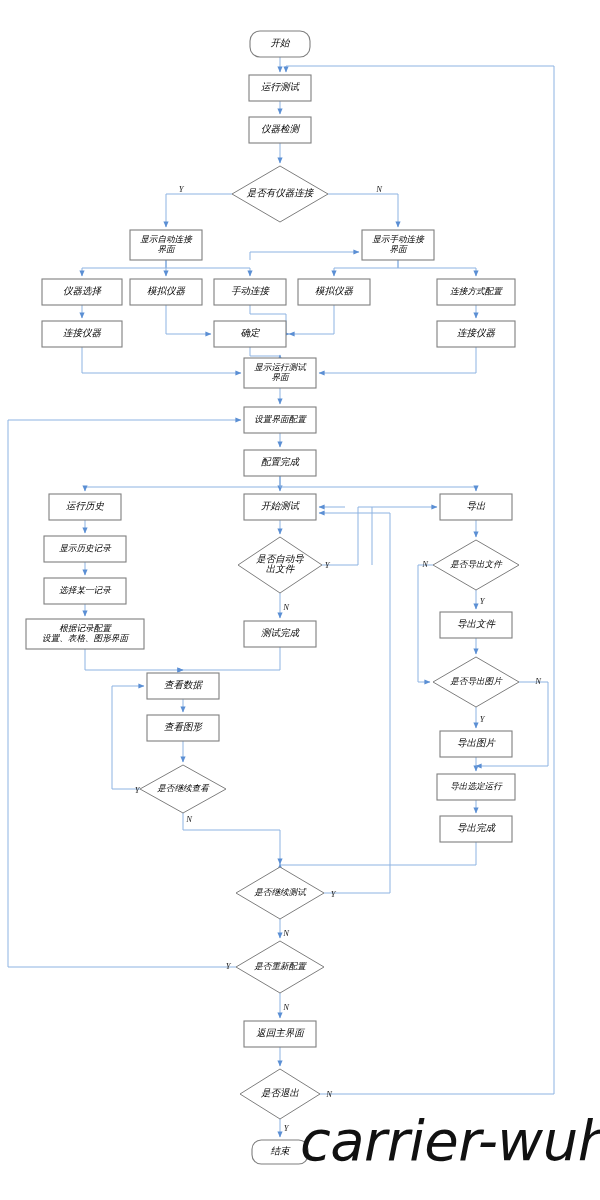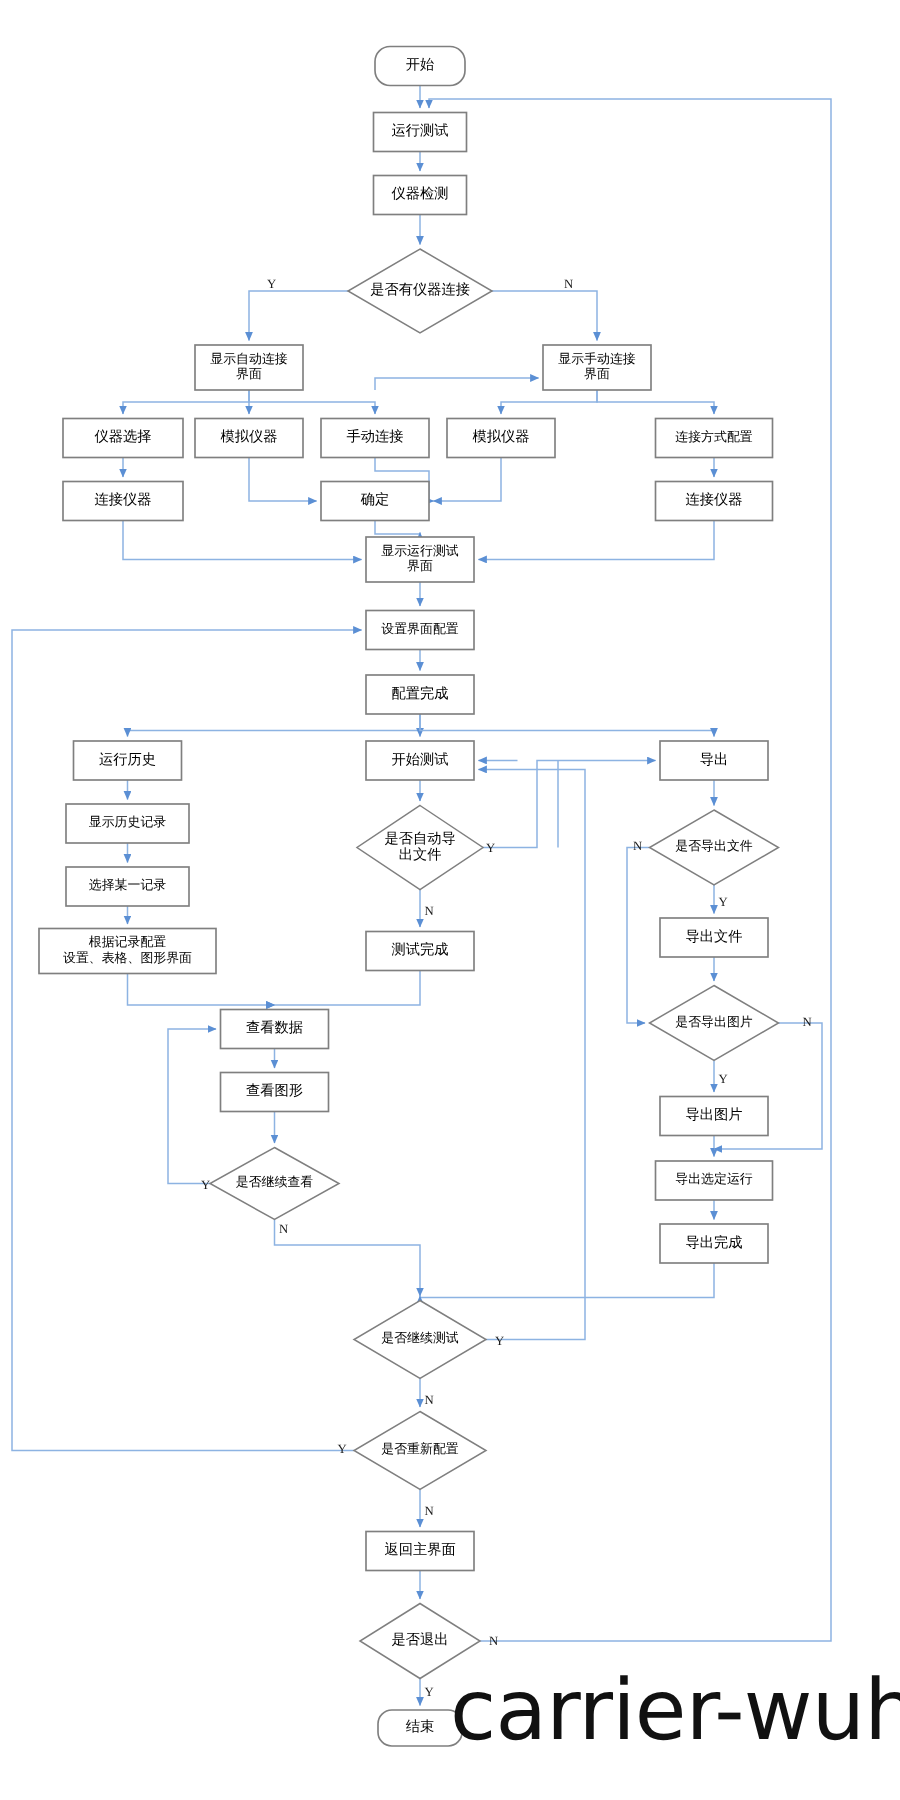--- a/index.html
+++ b/index.html
@@ -13,20 +13,21 @@
     position: relative;
     overflow: hidden;
     font-family: "Liberation Serif", "DejaVu Serif", serif;
   }
   #chart-root {
     position: absolute;
     left: 0;
     top: 0;
     width: 600px;
     height: 1200px;
+    font-style: italic;
   }
   svg {
     display: block;
   }
   .node-box {
     fill: #ffffff;
     stroke: #7f7f7f;
     stroke-width: 1.1;
   }
   .node-term {

